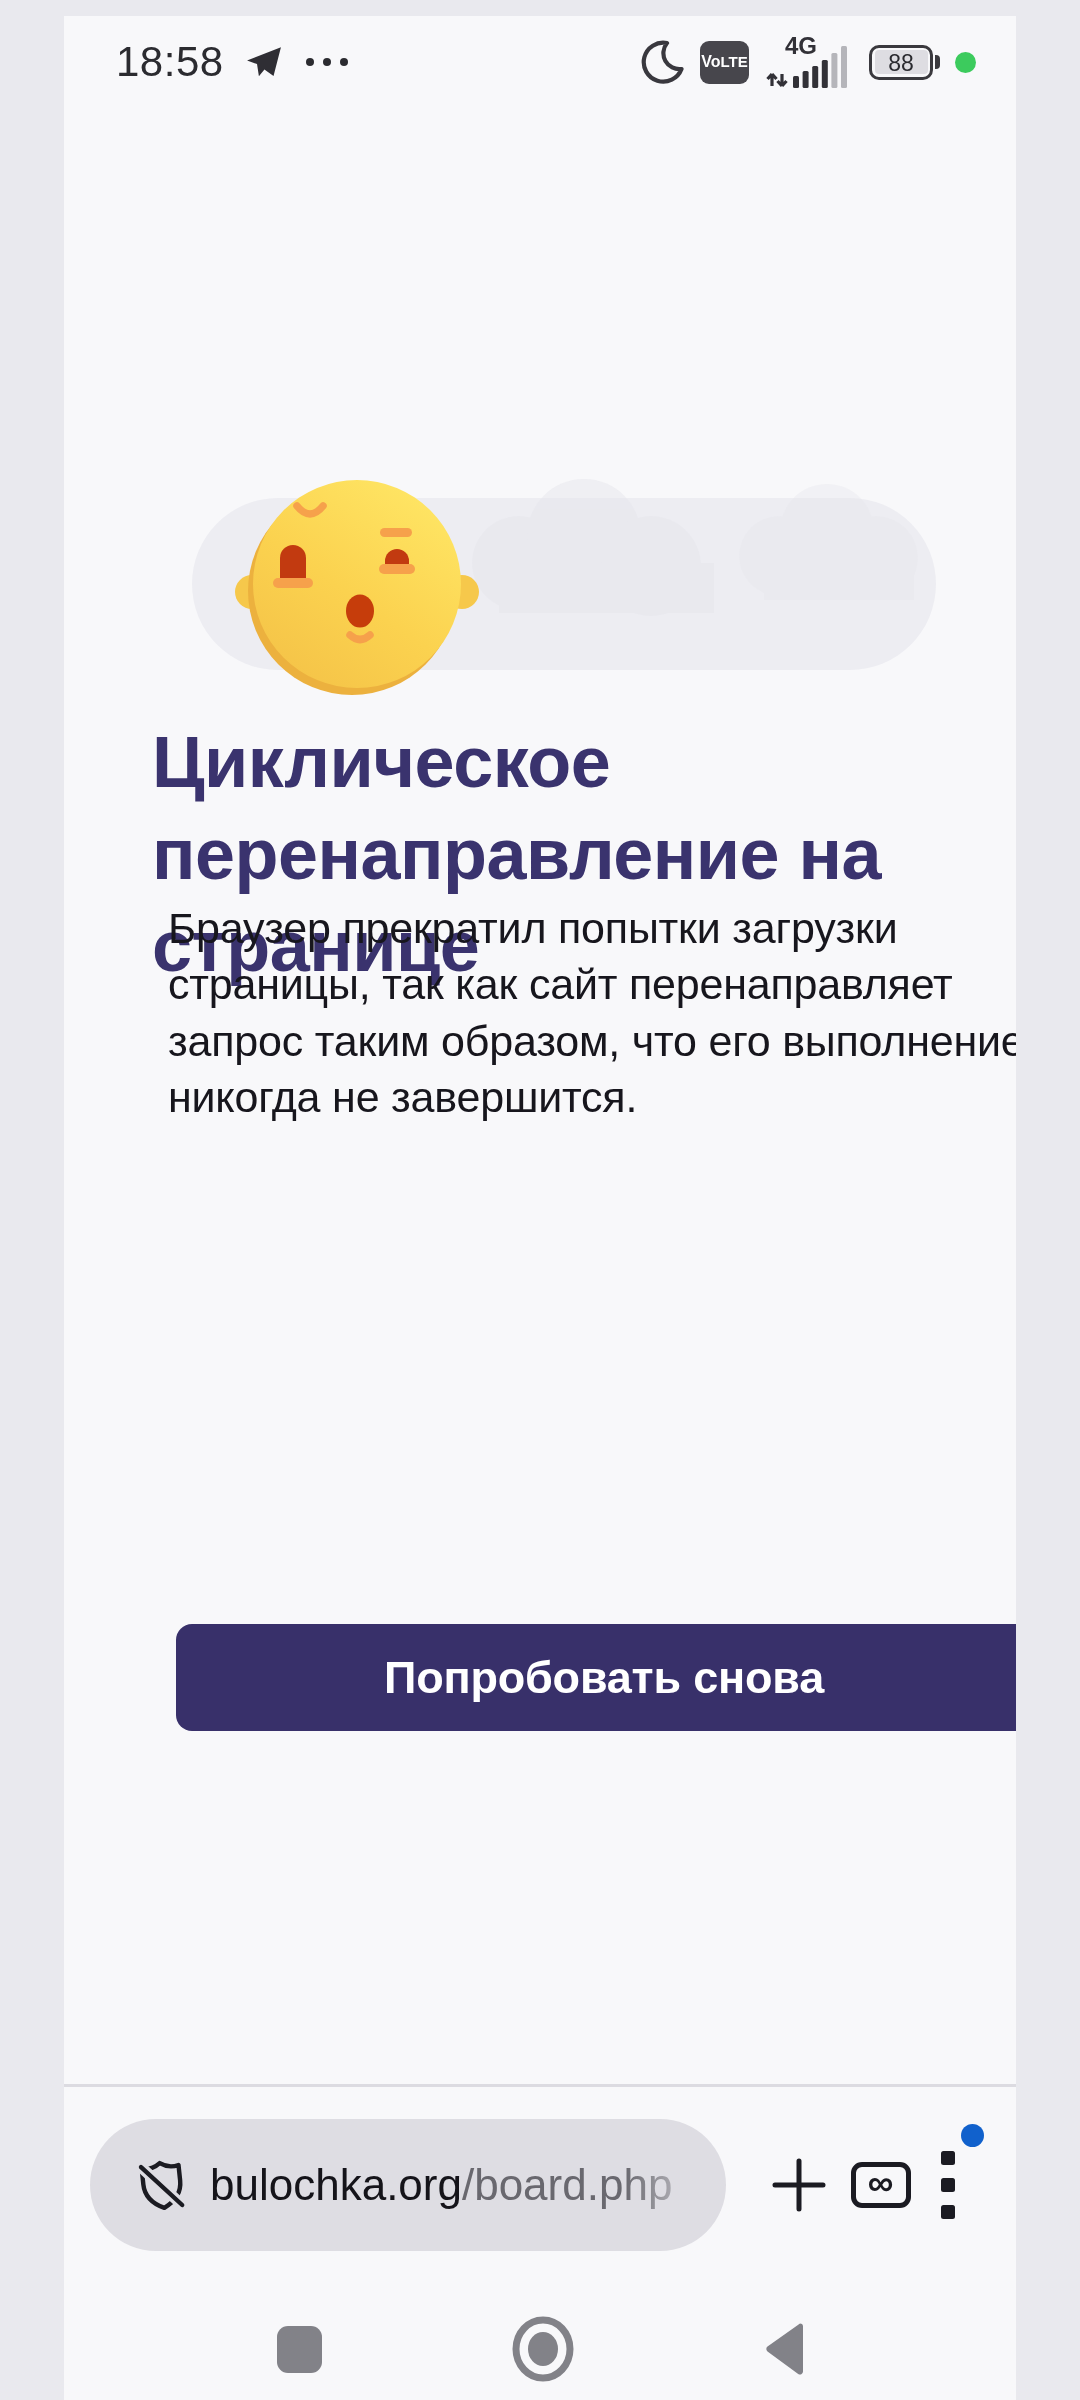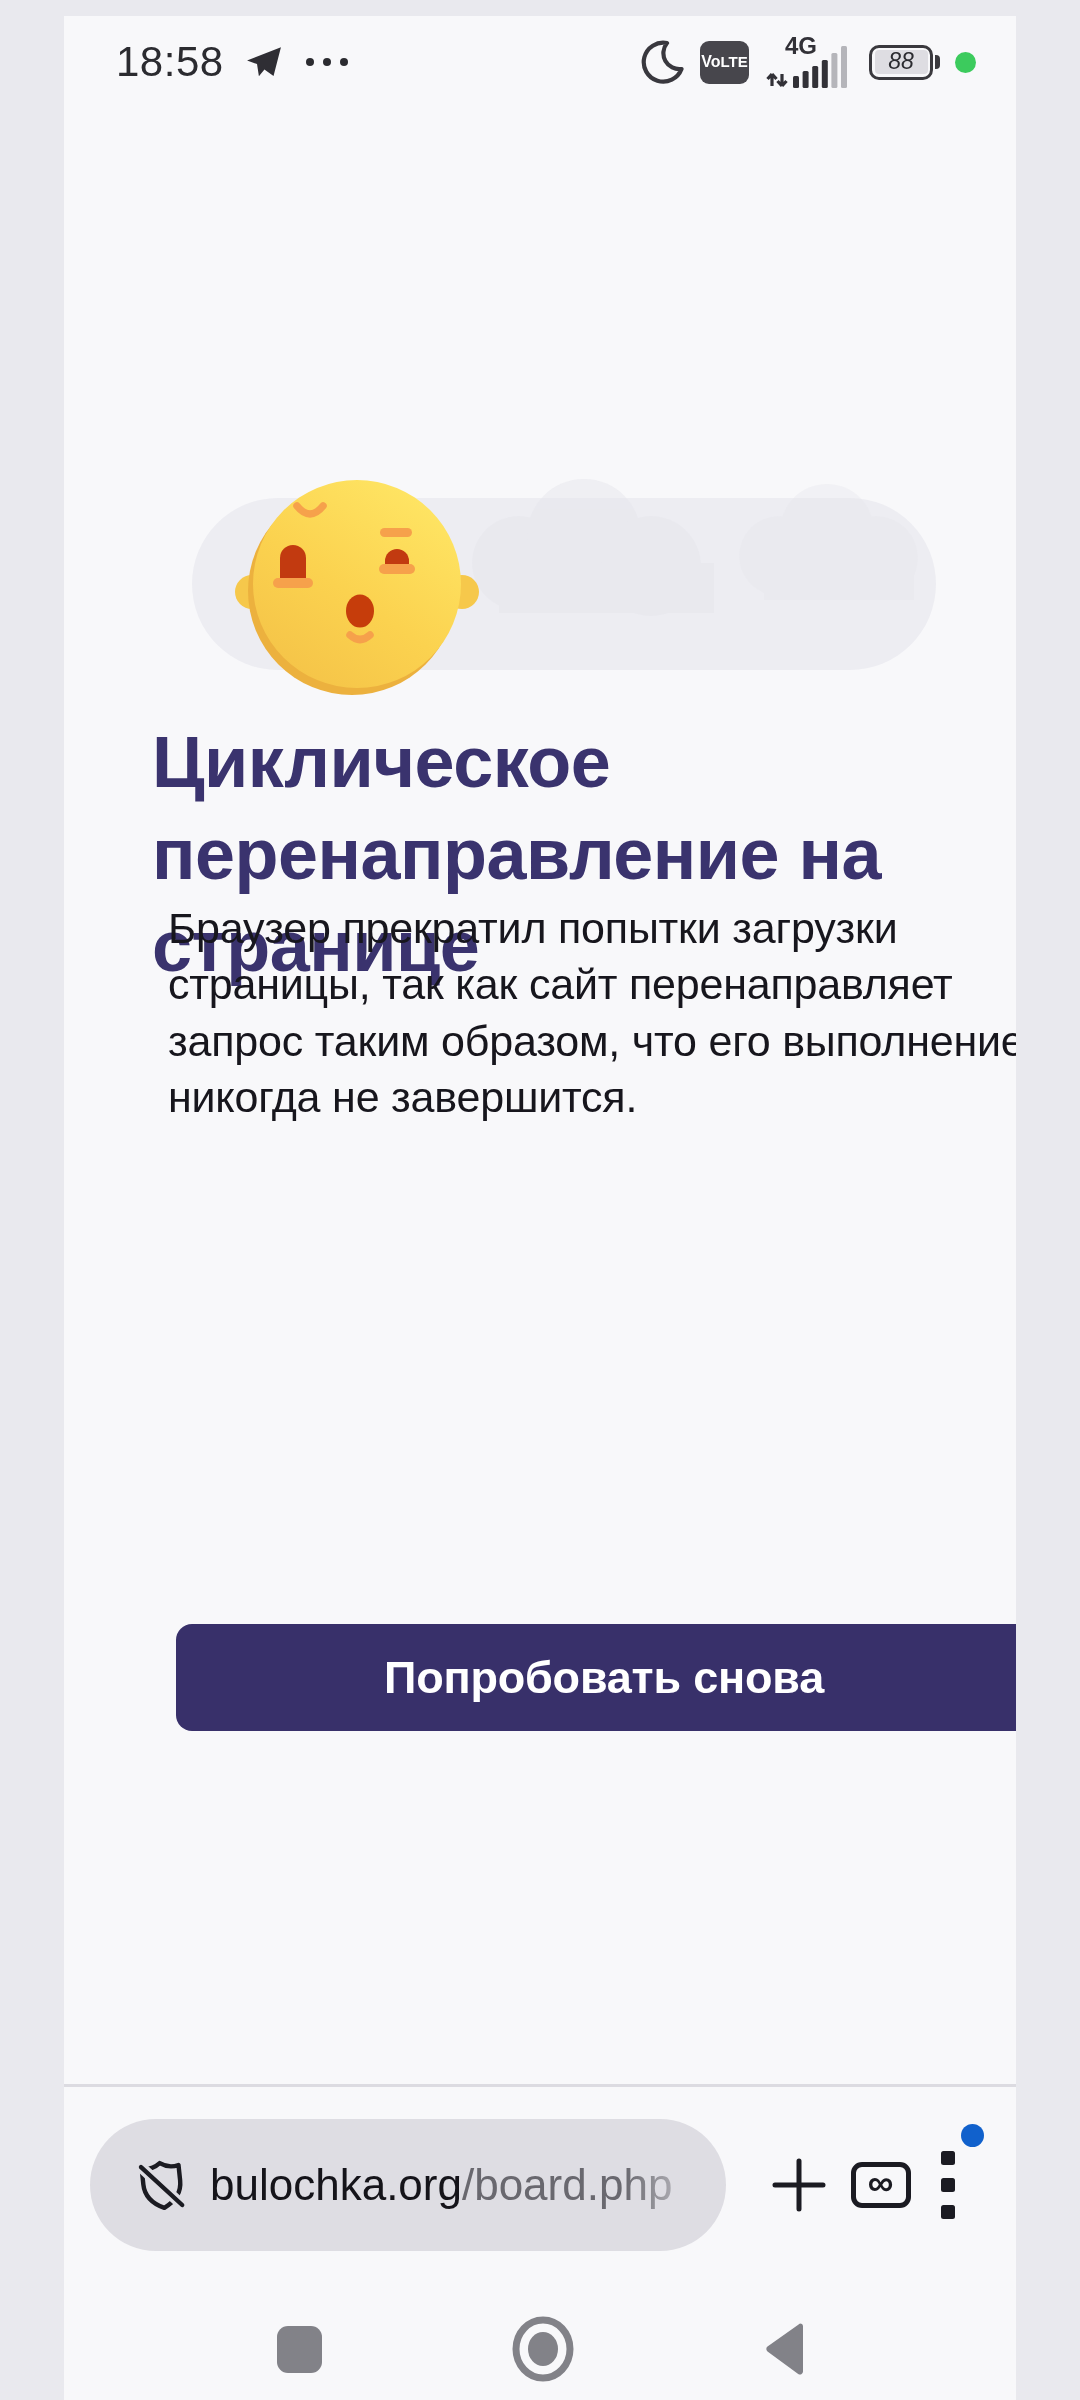--- a/index.html
+++ b/index.html
@@ -24,21 +24,21 @@
   .volte {
     width:49px; height:43px; border-radius:9px; background:#47464C;
     color:#fff; display:flex; flex-direction:row; align-items:center;
     justify-content:center; font-weight:700; line-height:1.02;
   }
   .volte span:first-child { font-size:16px; }
   .volte span:last-child  { font-size:15px; }
   .battery {
     position:relative; width:64px; height:35px;
     border:3.5px solid #3A393E; border-radius:10px;
-    display:flex; align-items:flex-start; justify-content:center; margin-right:6px;font-style:italic;
+    display:flex; align-items:flex-end; justify-content:center; margin-right:6px;
   }
   .battery::after {
     content:""; position:absolute; right:-10px; top:50%; transform:translateY(-50%);
     width:5px; height:14px; background:#3A393E; border-radius:0 4px 4px 0;
   }
   .battery-fill { position:absolute; inset:2.5px; background:#DEDDE2; border-radius:4px; }
   .battery-text { position:relative; font-size:23px; color:#2B2B30; }
   .cam-dot { width:21px; height:21px; border-radius:50%; background:#3CCB5D; }
 
   

